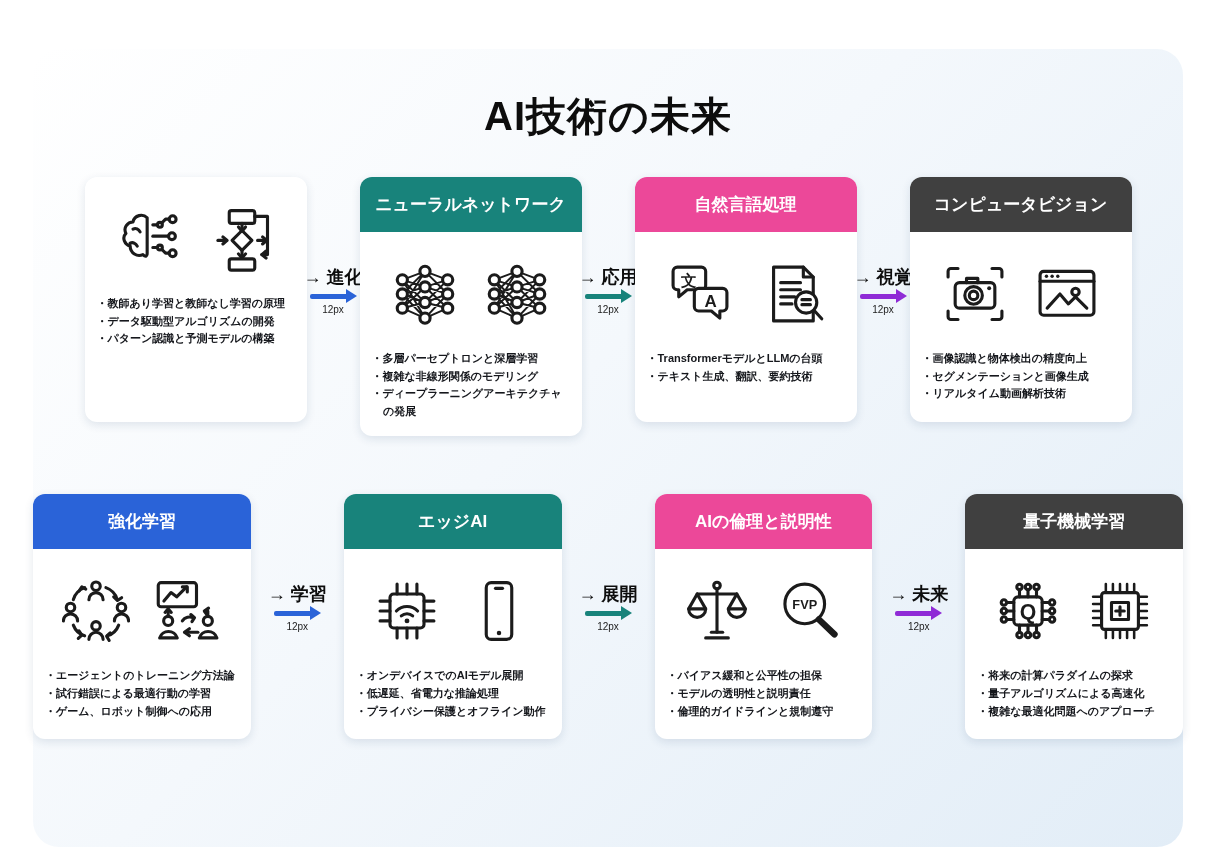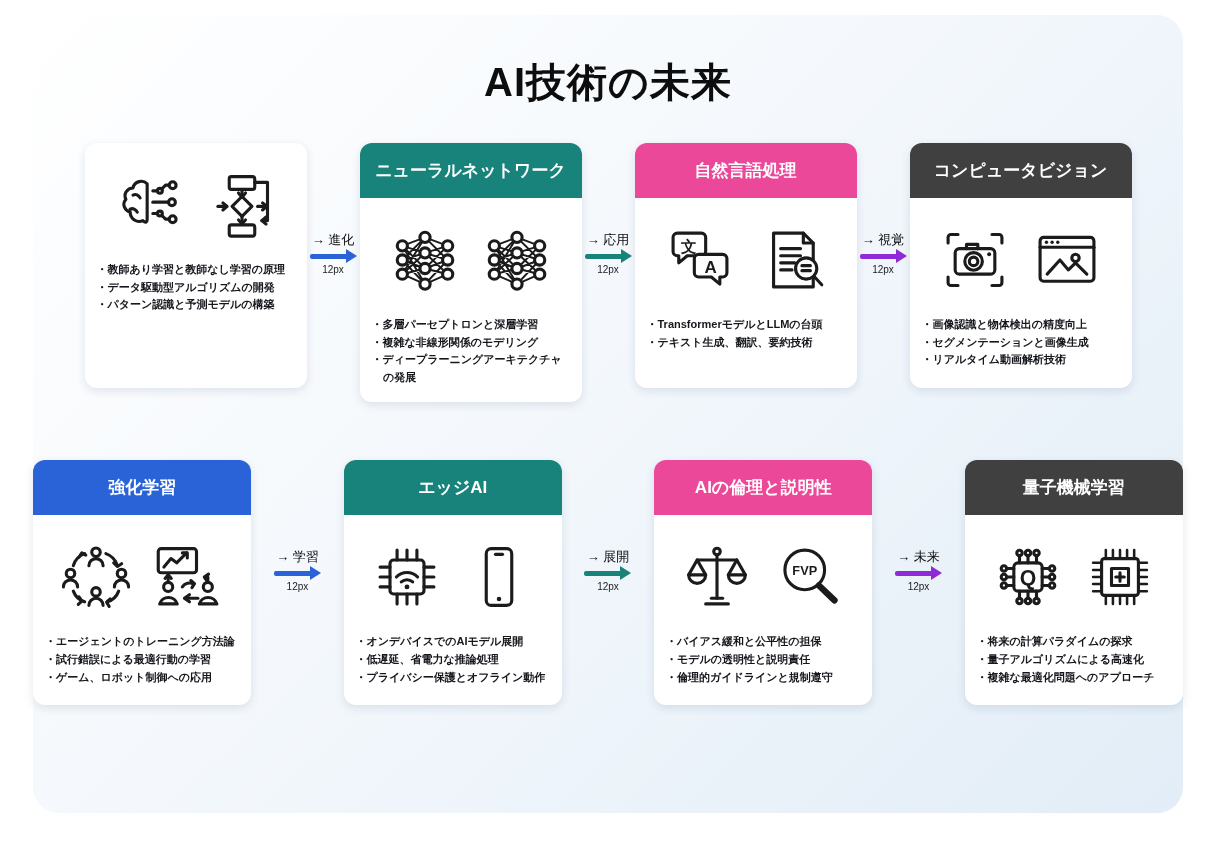--- a/index.html
+++ b/index.html
@@ -2,21 +2,21 @@
 <html><head>
 <meta charset="utf-8">
 <style>
   html,body { margin:0; padding:0; }
   body {
     width:1216px; height:864px; background:#ffffff;
     font-family:"Liberation Sans", sans-serif; color:#141414;
     position:relative; overflow:hidden;
   }
   .canvas {
-    position:absolute; left:33px; top:15px; width:1150px; height:798px;
+    position:absolute; left:33px; top:49px; width:1150px; height:798px;
     border-radius:26px;
     background:linear-gradient(135deg,#ffffff 0%,#f4f8fc 45%,#e2edf7 100%);
   }
   .page-title {
     text-align:center; padding-top:40px; font-size:40px; font-weight:900;
     color:#0d0d0d; letter-spacing:1px;
   }
   .row { display:flex; justify-content:center; align-items:flex-start; }
   .row1 { margin-top:33px; }
   .row2 { margin-top:58px;gap:20px; }
@@ -41,21 +41,21 @@
   }
   .icon { width:68px; height:68px; }
   .icon * { vector-effect:none; }
   .bullets { font-size:11px; font-weight:700; line-height:1.6; color:#15171c; }
   .bullet { padding-left:1.05em; text-indent:-1.05em; }
   .bullet::before { content:"・"; }
   .connector {
     width:53px; margin-top:88px;
     display:flex; flex-direction:column; align-items:center; gap:5px;
   }
-  .conn-label { font-size:13px; font-weight:400; color:#0d0d0d; white-space:nowrap; }
+  .conn-label { font-size:18px; font-weight:700; color:#0d0d0d; white-space:nowrap; }
   .conn-size  { font-size:10px; color:#1c1c1c; }
   .conn-arrow { position:relative; width:47px; height:5px; }
   .conn-arrow .shaft { position:absolute; left:0; top:0; width:38px; height:5px; border-radius:2px; }
   .conn-arrow .head  {
     position:absolute; right:0; top:-5px; width:0; height:0;
     border-top:7.5px solid transparent; border-bottom:7.5px solid transparent;
     border-left:11px solid;
   }
   .a-blue .shaft { background:#2a63d8; }  .a-blue .head { border-left-color:#2a63d8; }
   .a-teal .shaft { background:#18837b; }  .a-teal .head { border-left-color:#18837b; }

